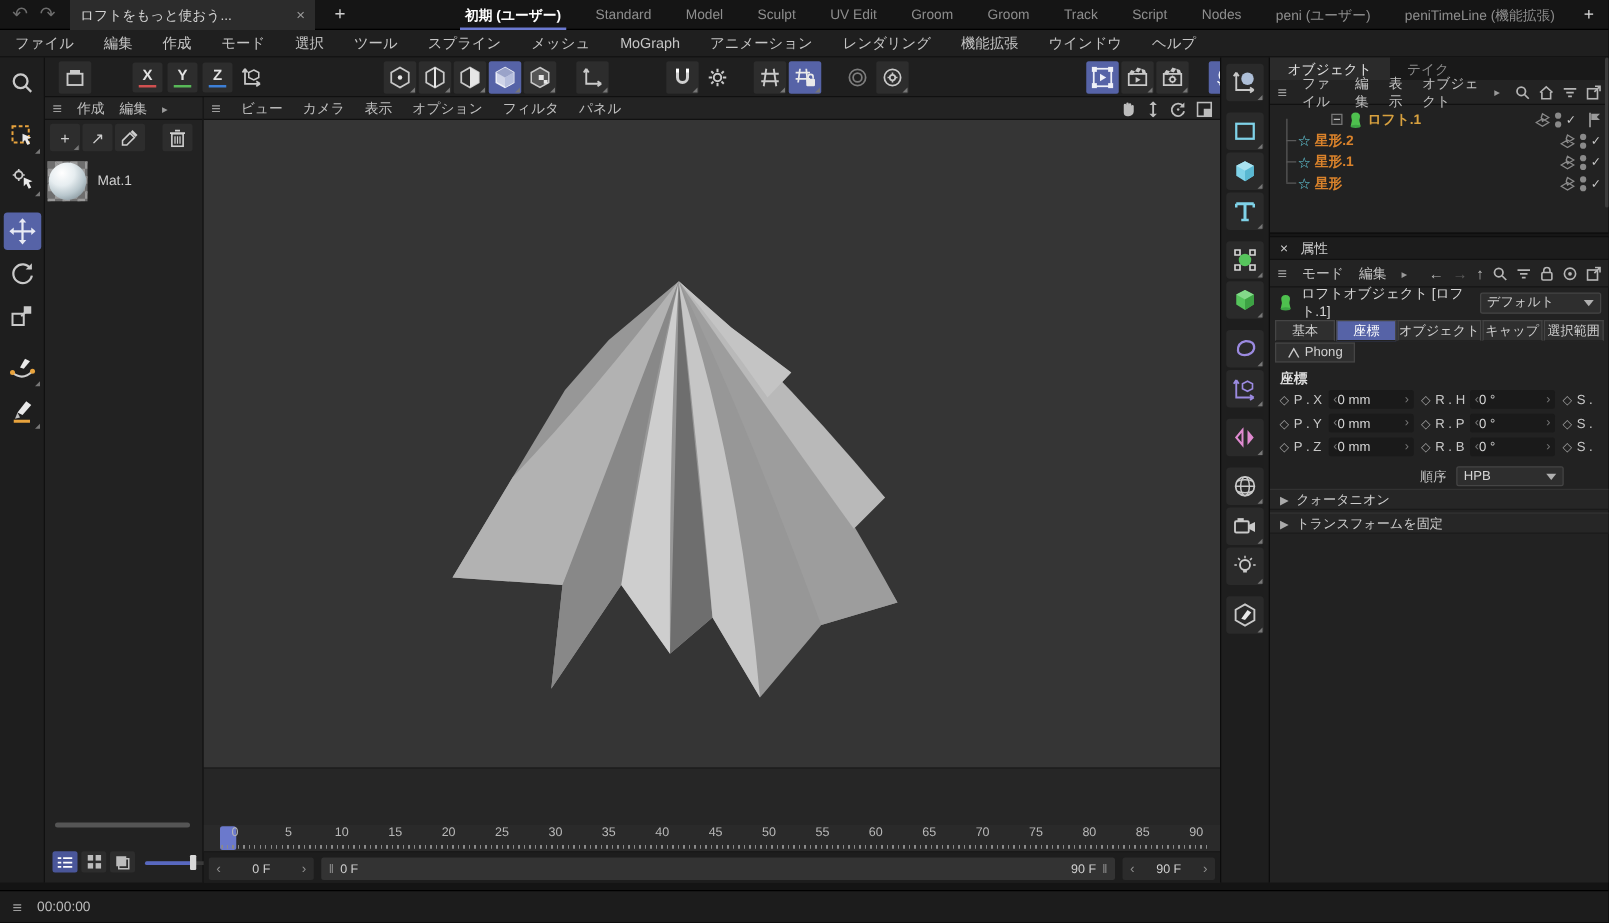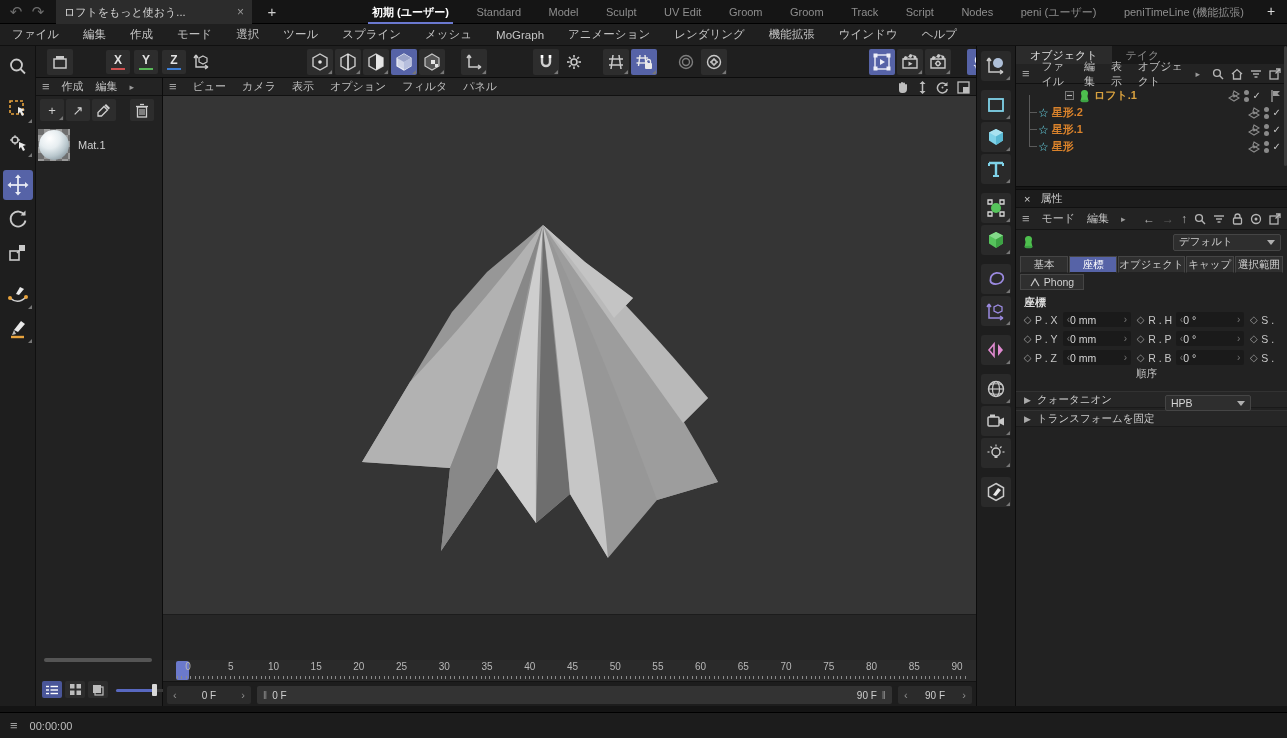--- a/index.html
+++ b/index.html
@@ -125,21 +125,21 @@
   .atab.active{background:#5663a7;color:#fff;}
   .attr-tabs2{display:flex;padding:1px 4px 0 4px;}
   .atab2{width:64px;height:16px;background:#2f2f2f;border:1px solid #454545;font-size:10.5px;color:#d0d0d0;display:flex;align-items:center;justify-content:center;gap:4px;}
   .attr-section{height:20px;display:flex;align-items:center;padding:4px 8px 0 8px;font-size:11px;font-weight:bold;color:#dedede;}
   .coord-row{display:flex;align-items:center;height:19px;padding-left:6px;gap:2px;overflow:hidden;white-space:nowrap;}
   .dia{color:#9a9a9a;font-size:10px;width:12px;text-align:center;}
   .clabel{font-size:10.5px;color:#c8c8c8;width:28px;}
   .spin{width:74px;height:15px;background:#1a1a1a;border-radius:2px;display:flex;align-items:center;padding:0 4px;margin-right:2px;}
   .spin .a{color:#777;font-size:10px;}
   .spin .v{flex:1;text-align:left;font-size:10.5px;color:#d5d5d5;}
-  .order-row{display:flex;align-items:flex-start;height:22px;padding-left:120px;gap:8px;font-size:10.5px;}
+  .order-row{display:flex;align-items:flex-end;height:22px;padding-left:120px;gap:8px;font-size:10.5px;}
   .order-dd{width:86px;height:16px;background:#2e2e2e;border:1px solid #454545;border-radius:2px;display:flex;align-items:center;padding:0 5px;color:#d5d5d5;margin-top:28px;}
   .fold{display:flex;align-items:center;gap:6px;height:17px;margin-top:2px;padding:0 8px;background:#262626;border-top:1px solid #323232;border-bottom:1px solid #1a1a1a;font-size:10.5px;color:#cfcfcf;}
   .fold .ar{font-size:9px;color:#aaa;}
   .vscroll{position:absolute;right:0px;top:0px;width:3px;height:120px;background:#3c3c3c;border-radius:2px;}
 
   
   .statusbar{left:0;top:712px;width:1287px;height:26px;background:#1c1c1c;border-top:1px solid #000;display:flex;align-items:center;gap:12px;padding:0 10px;}
   .statusbar .time{font-size:11px;color:#bdbdbd;}
   .hamb{font-size:13px;color:#9f9f9f;}
   .star-glyph{font-size:12px;color:#67d5e6;line-height:1;}
@@ -891,20 +891,21 @@
       </div>
     </div>
 
     <div class="attr-objrow">
       <span>
           <svg width="13" height="14" viewBox="0 0 13 14">
             <path d="M6.5 1 C9 1 10 2.5 10 4 C10 5.5 9.5 6 9.5 7.5 L10.5 12 H2.5 L3.5 7.5 C3.5 6 3 5.5 3 4 C3 2.5 4 1 6.5 1 Z" fill="#4ec04e"></path>
             <ellipse cx="6.5" cy="12" rx="4" ry="1.3" fill="#3da344"></ellipse>
           </svg>
         </span>
+      <span>ロフトオブジェクト [ロフト.1]</span>
       <div class="dropdown">
         <span>デフォルト</span>
           <span class="caret"></span>
       </div>
     </div>
 
     <div class="attr-tabs">
 
     <div class="atab">基本</div>
         <div class="atab active">座標</div>

